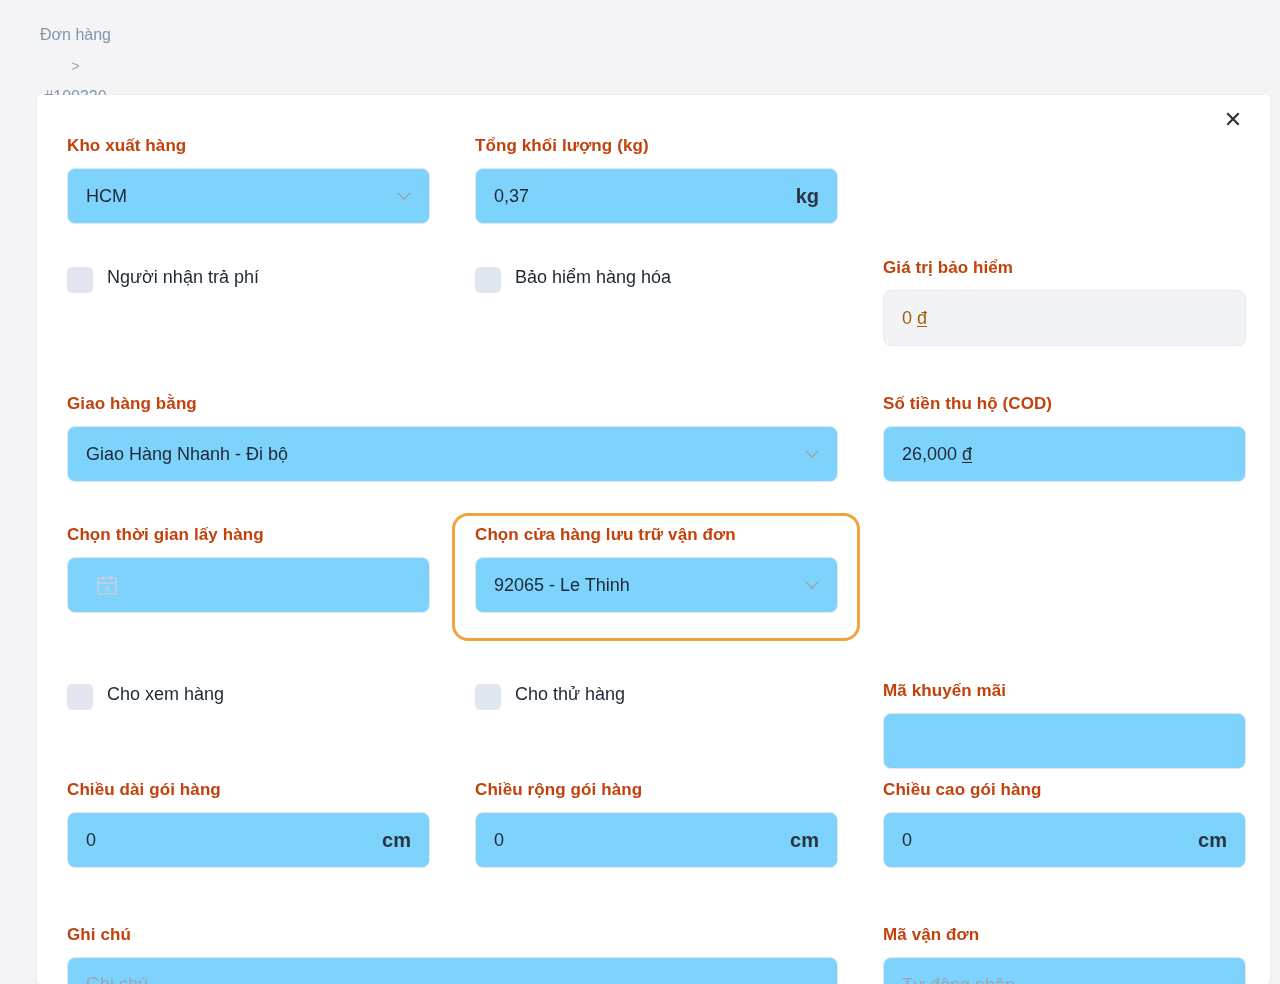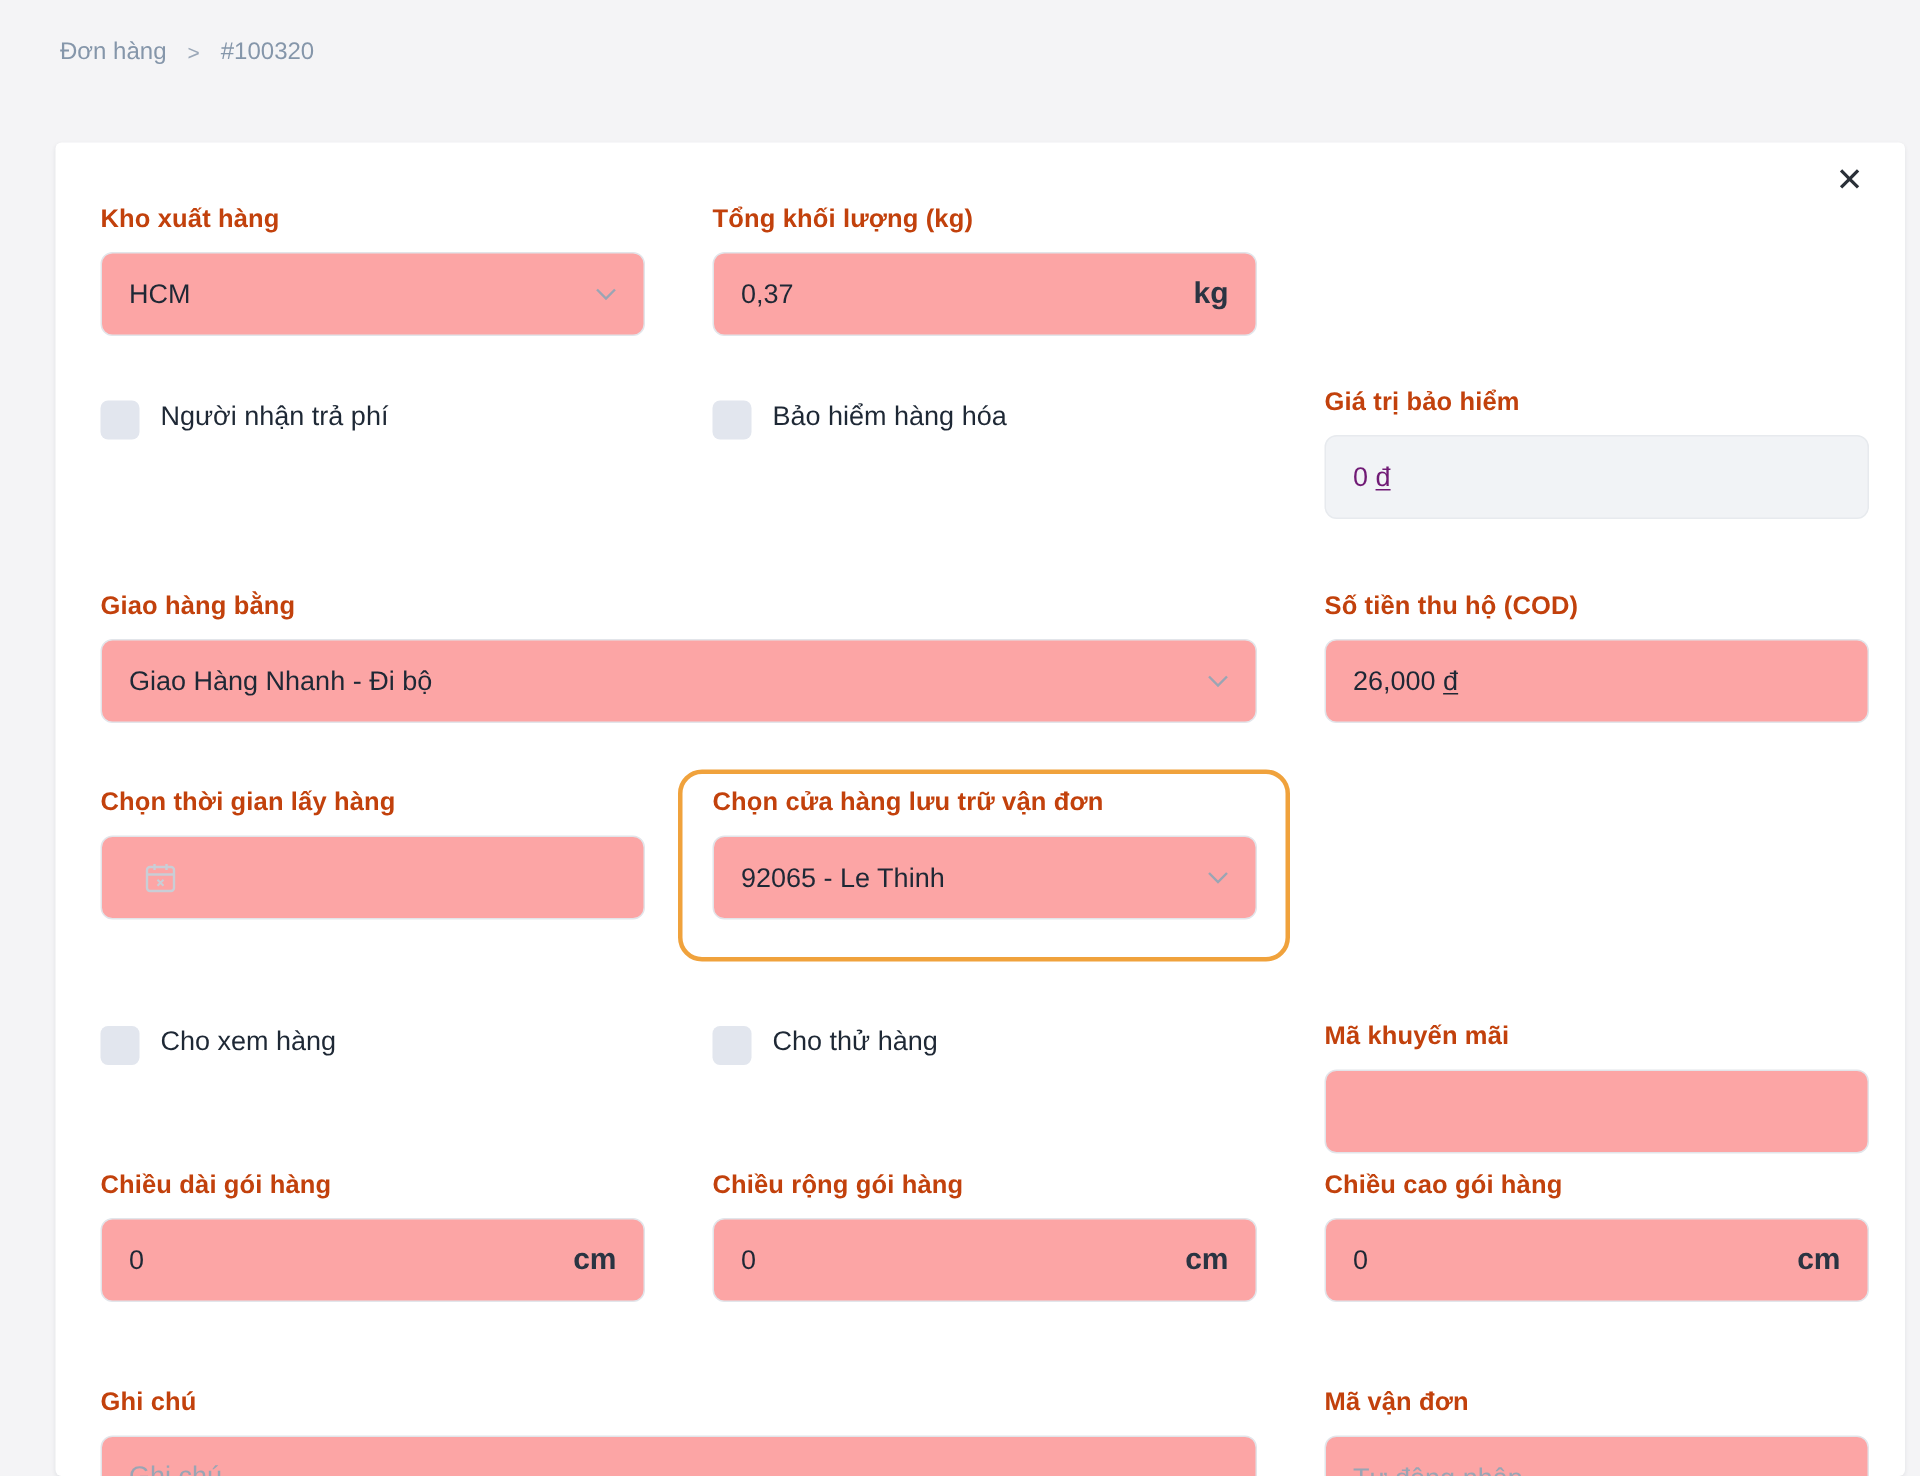--- a/index.html
+++ b/index.html
@@ -8,21 +8,21 @@
     background: #f4f4f6;
     font-family: "Liberation Sans", "DejaVu Sans", sans-serif;
     color: #1e2835;
     position: relative;
   }
 
   
   .breadcrumb {
     position: absolute; left: 40px; top: 26px;
     font-size: 16px; color: #8596aa;
-    display: flex; align-items: center; gap: 14px;
+    display: flex; align-items: center; gap: 14px; flex-direction: column;
   }
   .breadcrumb .sep { font-size: 14px; color: #9aa7b8; }
 
   
   .card {
     position: absolute; left: 37px; top: 95px;
     width: 1233px; height: 889px;
     background: #ffffff;
     border-radius: 4px;
     box-shadow: 0 1px 3px rgba(30,40,55,0.08);
@@ -38,28 +38,28 @@
 
   .fgroup { position: absolute; }
   .flabel {
     font-size: 17px; font-weight: bold; color: #c2410c;
     margin-bottom: 12px; letter-spacing: 0.1px;
   }
   .fbox {
     height: 56px;
     border: 1px solid #e2e5ea;
     border-radius: 8px;
-    background: #fca5a5;
+    background: #7dd3fc;
     display: flex; align-items: center;
     padding: 0 18px;
     font-size: 18px; color: #1e2835;
   }
   .fbox .val { flex: 1; white-space: nowrap; overflow: hidden; }
   .fbox .suffix { font-weight: bold; color: #2a3442; font-size: 20px; }
-  .fbox.disabled { background: #f1f3f6; border-color: #e7eaee; color: #701a75; }
+  .fbox.disabled { background: #f1f3f6; border-color: #e7eaee; color: #a16207; }
   .fbox.select { cursor: pointer; }
   .dong { text-decoration: underline; text-underline-offset: 2px; }
 
   .chev { flex: 0 0 auto; margin-left: 10px; display: flex; align-items: center; }
   .cal  { flex: 0 0 auto; margin-left: 10px; display: flex; align-items: center; }
 
   
   input.fbox, textarea.fbox {
     width: 100%; outline: none;
     font-family: "Liberation Sans", "DejaVu Sans", sans-serif;

